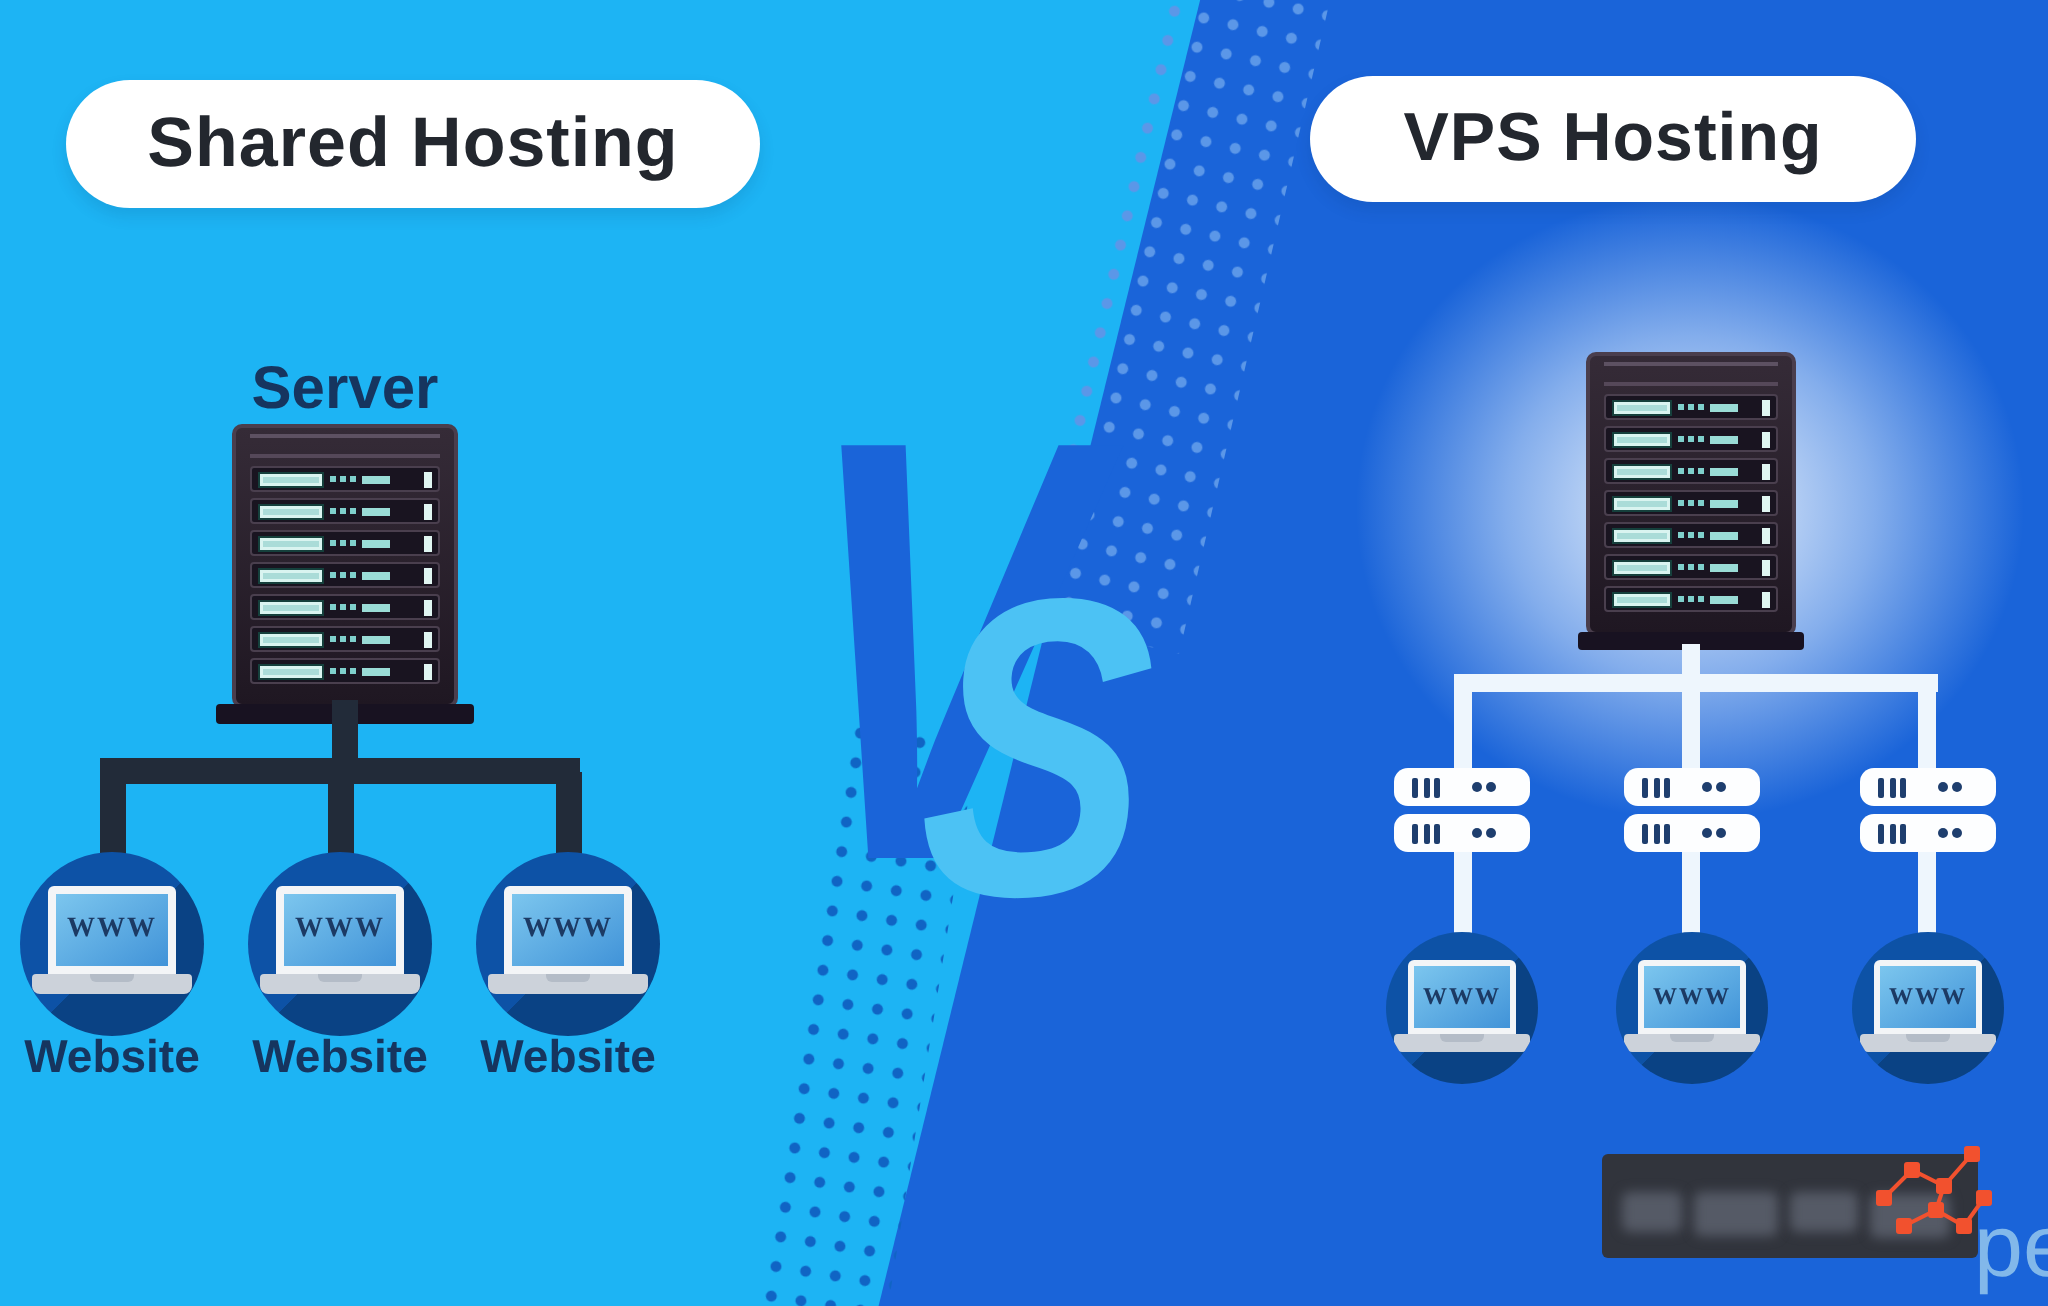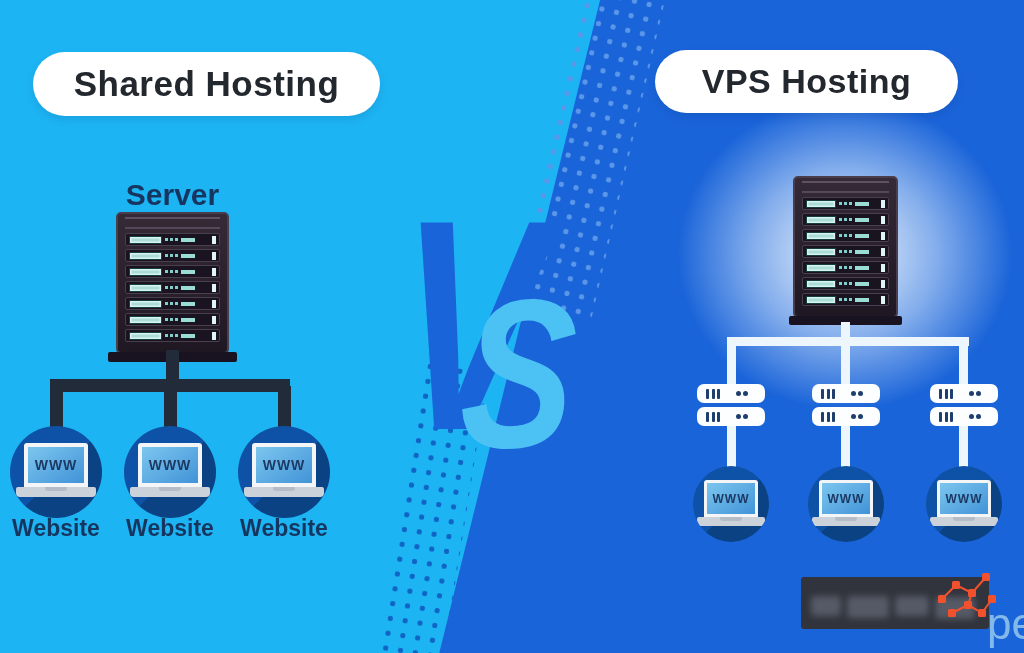--- a/index.html
+++ b/index.html
@@ -27,21 +27,20 @@
   
   .vs-v,.vs-s{position:absolute;font-style:italic;font-weight:900;line-height:1;transform-origin:top left;user-select:none;}
   .vs-v{left:405px;top:175px;font-size:300px;color:var(--dark-bg,#1a64d9);transform:scaleX(.72) skewX(-4deg);}
   .vs-s{left:468px;top:268px;font-size:212px;color:var(--s-letter,#4cc2f4);transform:scaleX(.8) skewX(-4deg);}
   
   .pill{
     position:absolute;background:var(--pill-bg,#fff);border-radius:34px;
     display:flex;align-items:center;justify-content:center;
     font-weight:700;color:var(--pill-text,#23272e);letter-spacing:.5px;
     box-shadow:0 4px 8px rgba(0,40,90,.12);
-    margin-top:12px;
   }
   .pill-left{left:33px;top:40px;width:347px;height:64px;font-size:35px;}
   .pill-right{left:655px;top:38px;width:303px;height:63px;font-size:34px;}
   
   .rack{
     position:absolute;box-sizing:border-box;border-radius:5px;
     background:linear-gradient(180deg,#352b37,#1f1722);
     border:2px solid #4a3e4d;padding:3px 7px;
   }
   .rack-left{left:116px;top:212px;width:113px;height:142px;}
@@ -92,21 +91,21 @@
     position:absolute;border-radius:50%;overflow:hidden;
     background:linear-gradient(135deg,var(--circle,#0d52a6) 52%,#0a4284 52%);
   }
   .wc-lg{width:92px;height:92px;top:426px;}
   .wc-l1{left:10px;}.wc-l2{left:124px;}.wc-l3{left:238px;}
   .wc-sm{width:76px;height:76px;top:466px;}
   .wc-r1{left:693px;}.wc-r2{left:808px;}.wc-r3{left:926px;}
   .laptop{position:absolute;left:50%;transform:translateX(-50%);}
   .wc-lg .laptop{top:17px;width:64px;}
   .wc-sm .laptop{top:14px;width:54px;}
-  .lcd{background:#f3f5f7;border-radius:3px 3px 0 0;padding:4px;box-sizing:border-box;}
+  .lcd{background:#f3f5f7;border-radius:3px 3px 0 0;padding:4px;box-sizing:border-box;font-family:Liberation Serif, serif;}
   .wc-lg .lcd{width:64px;height:44px;}
   .wc-sm .lcd{width:54px;height:37px;padding:3px;}
   .lcd-screen{
     width:100%;height:100%;display:flex;align-items:center;justify-content:center;
     background:linear-gradient(145deg,#7cc6ee,#4193d8);
     font-weight:700;color:#1c3a64;letter-spacing:1px;
   }
   .wc-lg .lcd-screen{font-size:14px;}
   .wc-sm .lcd-screen{font-size:12px;}
   .lbase{position:relative;background:#ccd2da;border-radius:2px 2px 4px 4px;}

